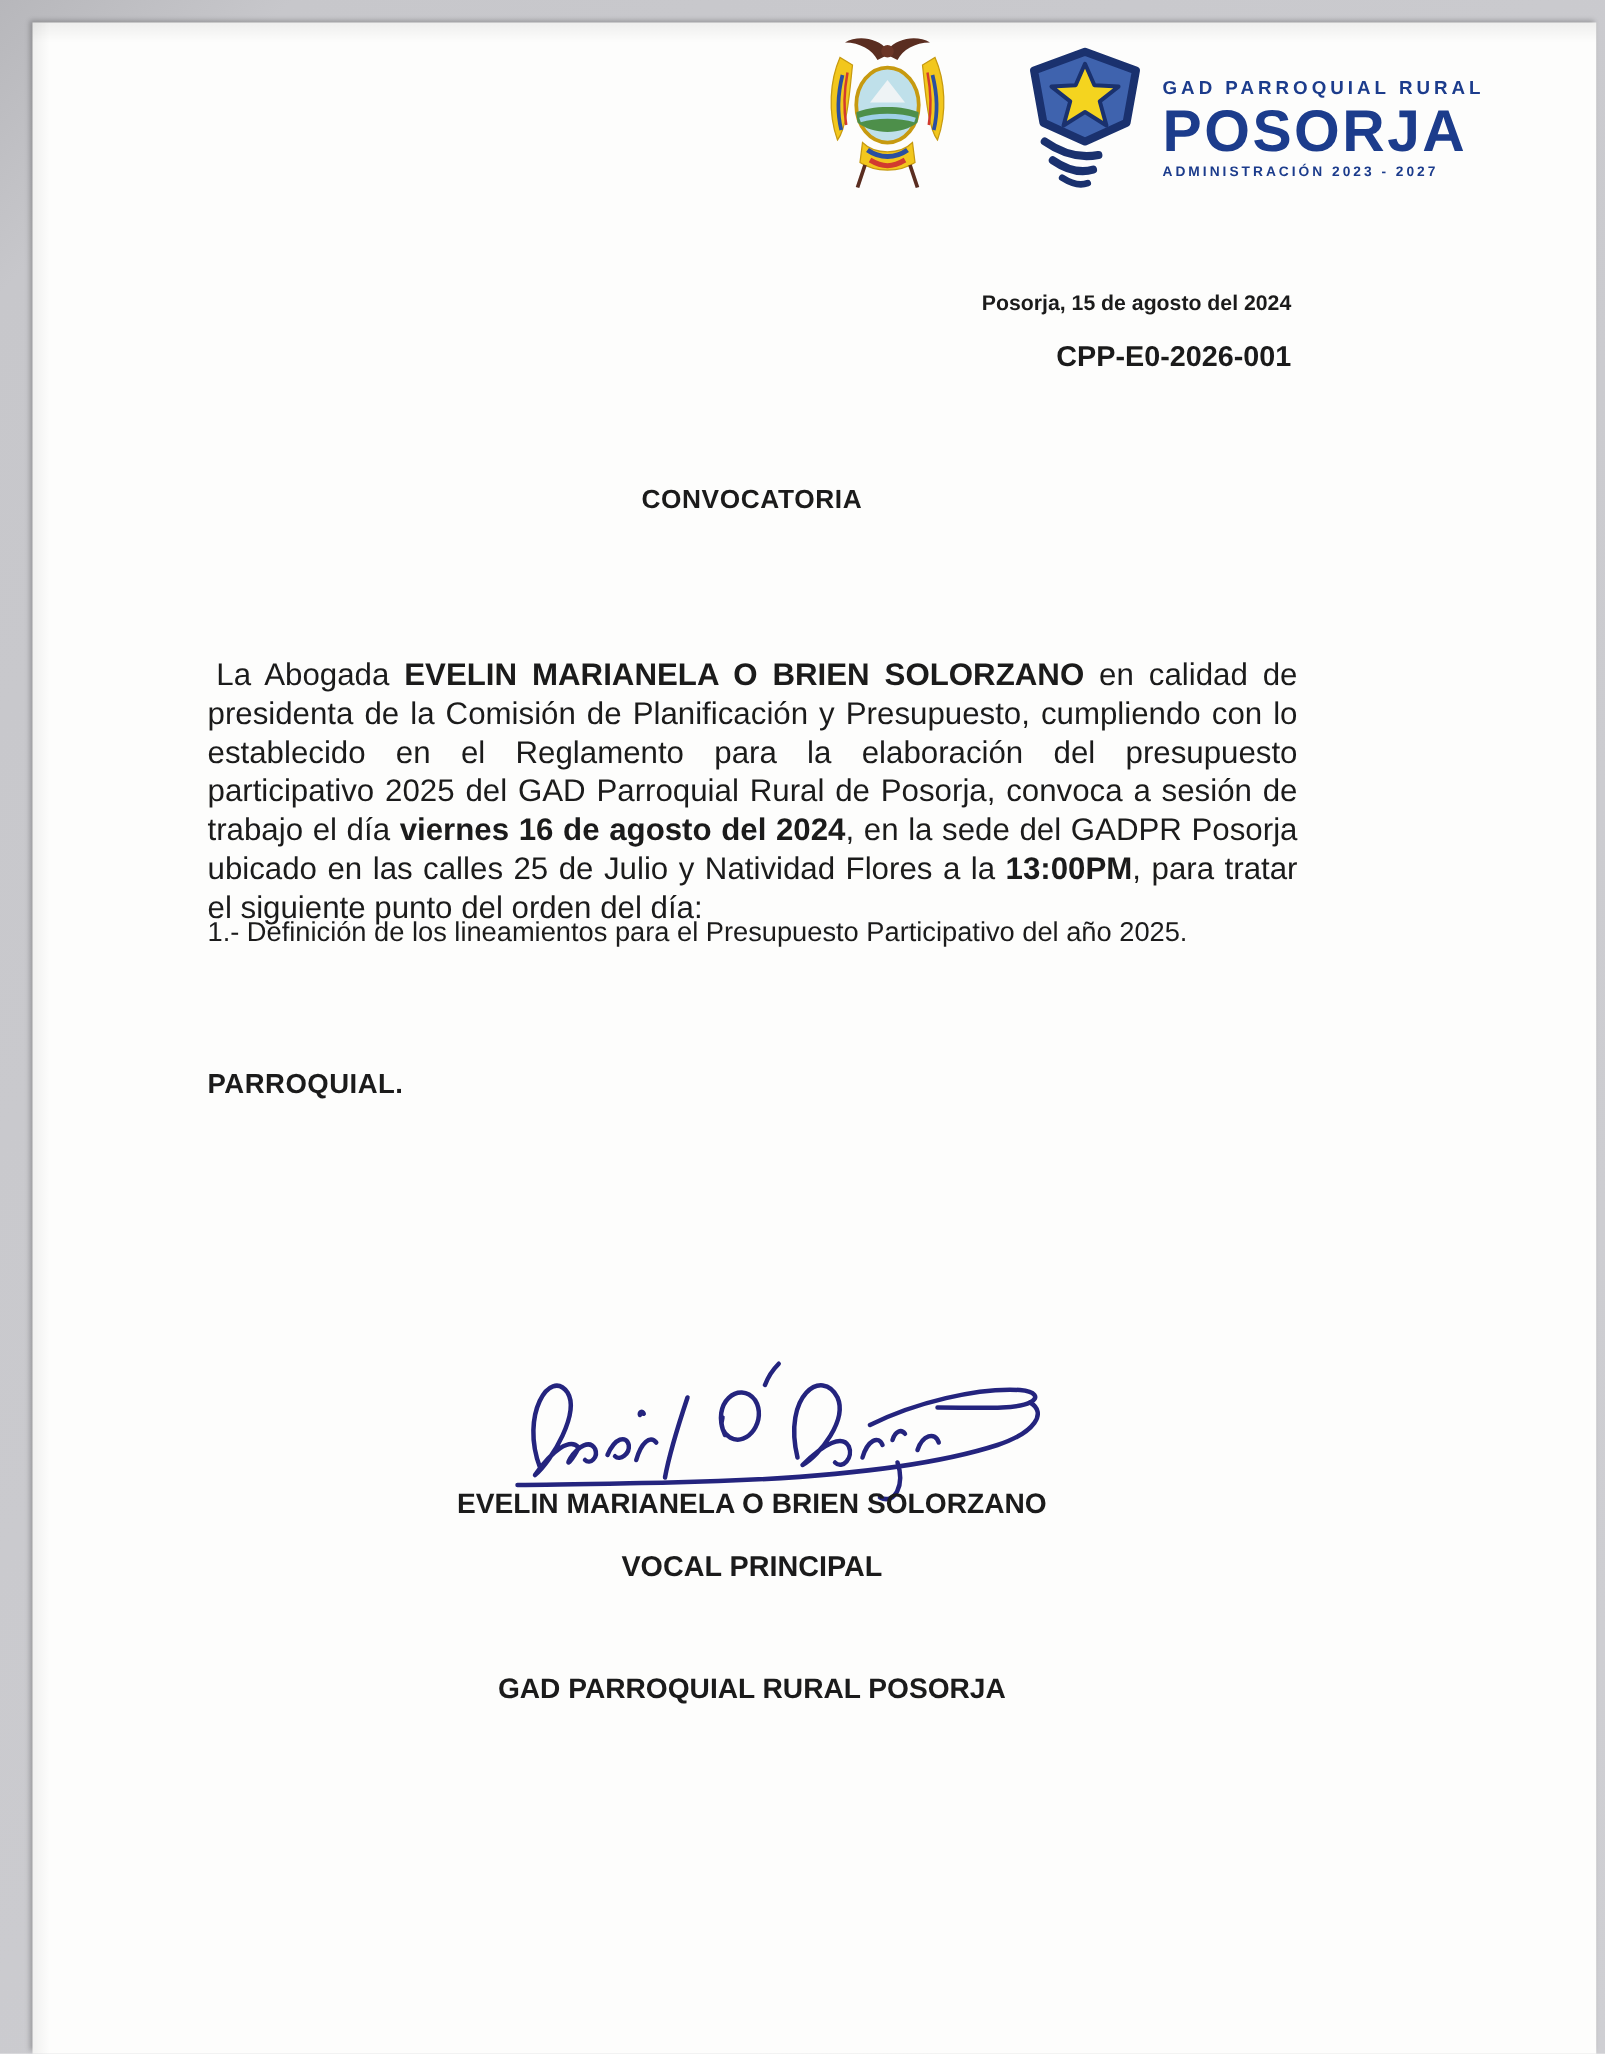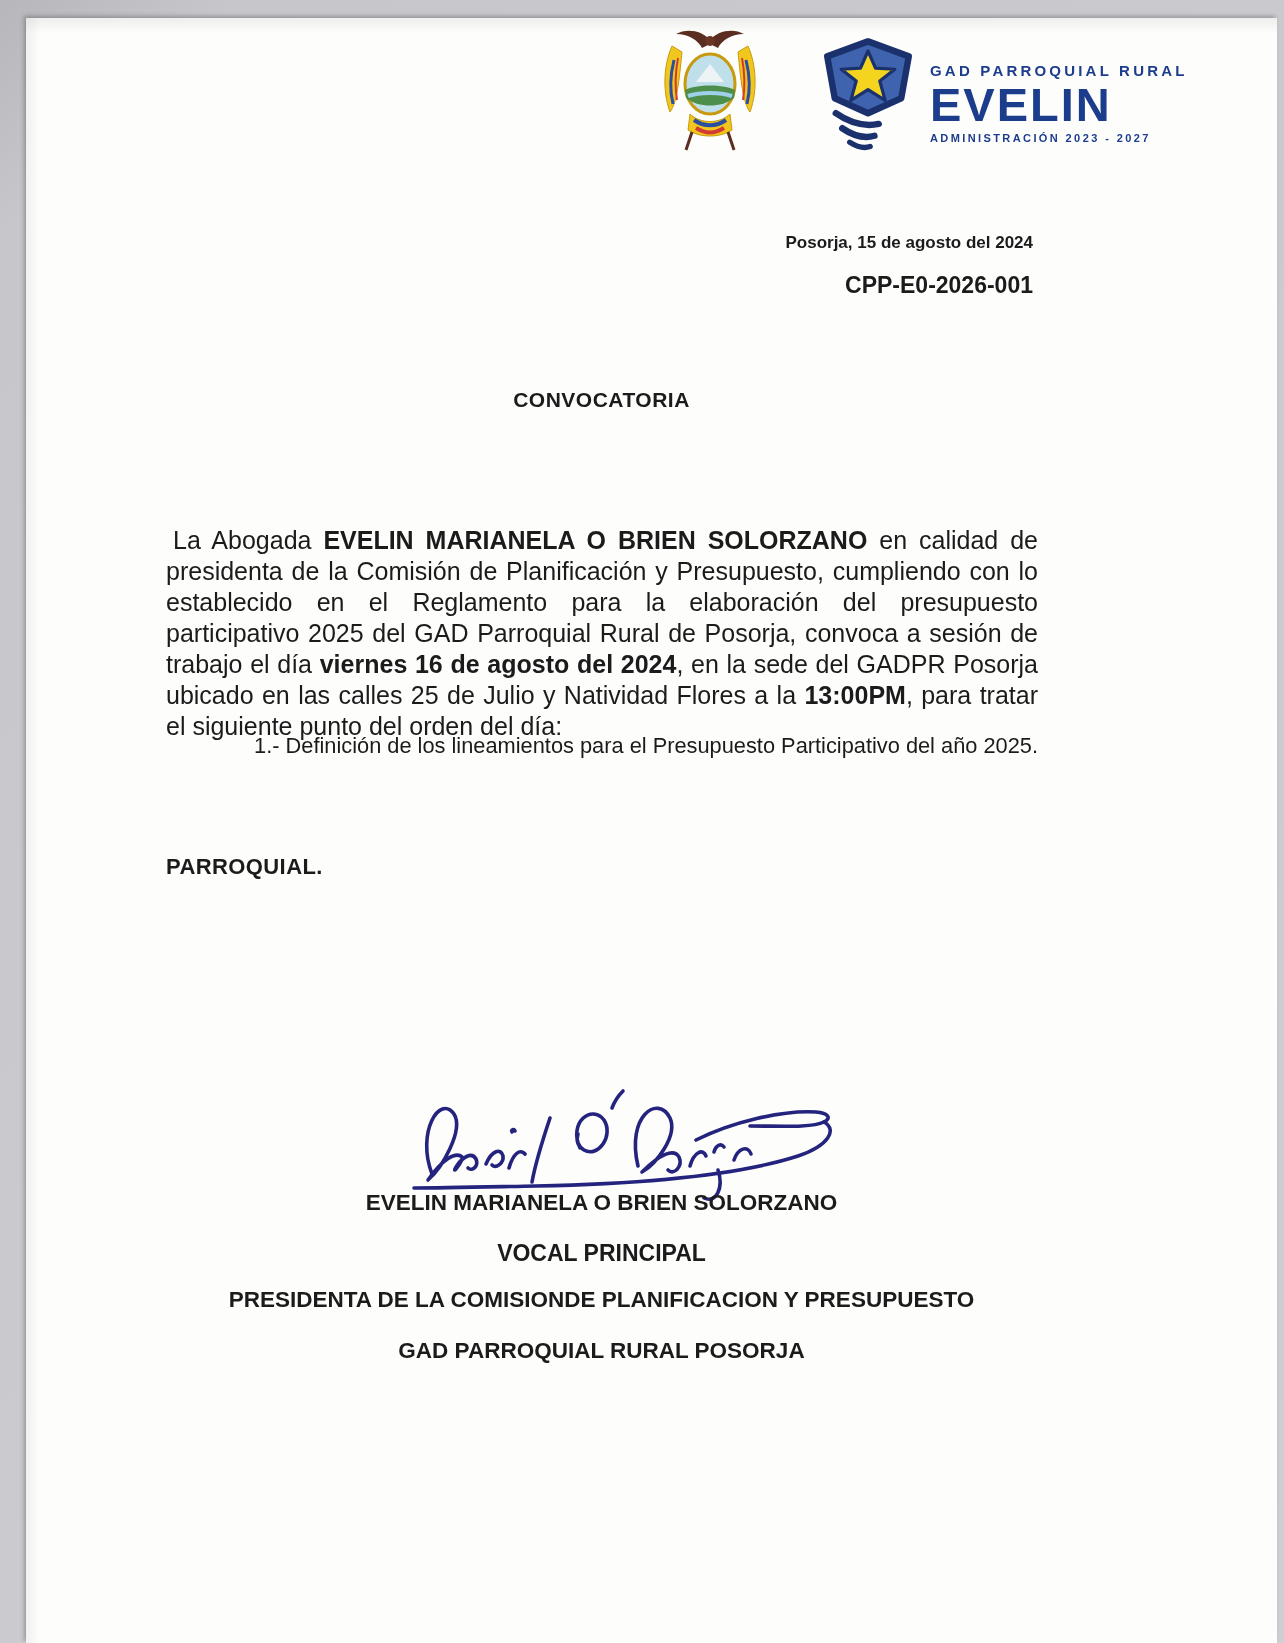--- a/index.html
+++ b/index.html
@@ -14,21 +14,21 @@
     background:#fdfdfc;
     box-shadow:-2px -2px 4px rgba(0,0,0,0.25);
   }
   .paper::before{
     content:"";position:absolute;inset:0;pointer-events:none;
     background:
       linear-gradient(90deg,rgba(0,0,0,0.05),rgba(0,0,0,0) 14px),
       linear-gradient(180deg,rgba(0,0,0,0.06),rgba(0,0,0,0) 16px);
   }
   .abs{position:absolute;}
-  .ink{color:#1b1b1b;text-align:right;}
+  .ink{color:#1b1b1b;}
 
   
   .coat{left:626px;top:6px;width:116px;height:136px;}
   .logo-wrap{left:786px;top:18px;width:360px;height:118px;display:flex;align-items:center;}
   .shield{width:112px;height:118px;flex:0 0 auto;}
   .logo-text{margin-left:6px;padding-top:16px;color:#1c3c8c;}
   .logo-org{font-size:15px;font-weight:bold;letter-spacing:3.2px;white-space:nowrap;}
   .logo-name{font-size:47px;font-weight:bold;letter-spacing:2px;line-height:1.0;margin-top:2px;white-space:nowrap;}
   .logo-admin{font-size:11px;font-weight:bold;letter-spacing:2.4px;margin-top:4px;white-space:nowrap;}
 
@@ -84,21 +84,21 @@
   <div class="abs logo-wrap">
     <svg class="shield" viewBox="0 0 100 110" aria-hidden="true">
       <path d="M50,5 L88,19 L81,58 L50,72 L19,58 L12,19 Z" fill="#3f63ae" stroke="#1a316e" stroke-width="6" stroke-linejoin="round"></path>
       <path d="M50,14 L57,30 L75,31 L61,42 L66,60 L50,50 L34,60 L39,42 L25,31 L43,30 Z" fill="#f4d41f" stroke="#1a316e" stroke-width="3" stroke-linejoin="round"></path>
       <path d="M20,72 Q40,86 60,82" fill="none" stroke="#1a316e" stroke-width="6" stroke-linecap="round"></path>
       <path d="M26,86 Q42,97 56,93" fill="none" stroke="#1a316e" stroke-width="6" stroke-linecap="round"></path>
       <path d="M33,99 Q44,106 52,103" fill="none" stroke="#1a316e" stroke-width="5" stroke-linecap="round"></path>
     </svg>
     <div class="logo-text">
       <div class="logo-org">GAD PARROQUIAL RURAL</div>
-      <div class="logo-name">EVELIN</div>
+      <div class="logo-name">POSORJA</div>
       <div class="logo-admin">ADMINISTRACIÓN 2023 - 2027</div>
     </div>
   </div>
 
   <div class="abs dateblock ink">
     <div class="dateline">Posorja, 15 de agosto del 2024</div>
     <div class="refline">CPP-E0-2026-001</div>
   </div>
 
   <div class="abs doc-title ink">CONVOCATORIA</div>
@@ -123,16 +123,15 @@
       <path d="M348,104 C350,97 355,95 358,99"></path>
       <path d="M352,122 C358,140 350,156 338,150"></path>
       <path d="M368,112 C372,100 382,97 385,106"></path>
       <path d="M330,92 C366,74 416,62 450,64 C462,65 466,70 458,74 C446,80 414,78 384,78"></path>
       <path d="M458,74 C472,82 462,98 432,108 C370,128 268,136 170,138 C118,139 76,140 48,140"></path>
     </g>
   </svg>
 
   <div class="abs sig-name ink">EVELIN MARIANELA O BRIEN SOLORZANO</div>
   <div class="abs sig-role1 ink">VOCAL PRINCIPAL</div>
-  <div class="abs sig-role2 ink">PRESIDENTA DE LA COMISIONDE PLANIFICACION Y PRESUPUESTO</div>
   <div class="abs sig-role3 ink">GAD PARROQUIAL RURAL POSORJA</div>
 
 </div>
 
 </body></html>

